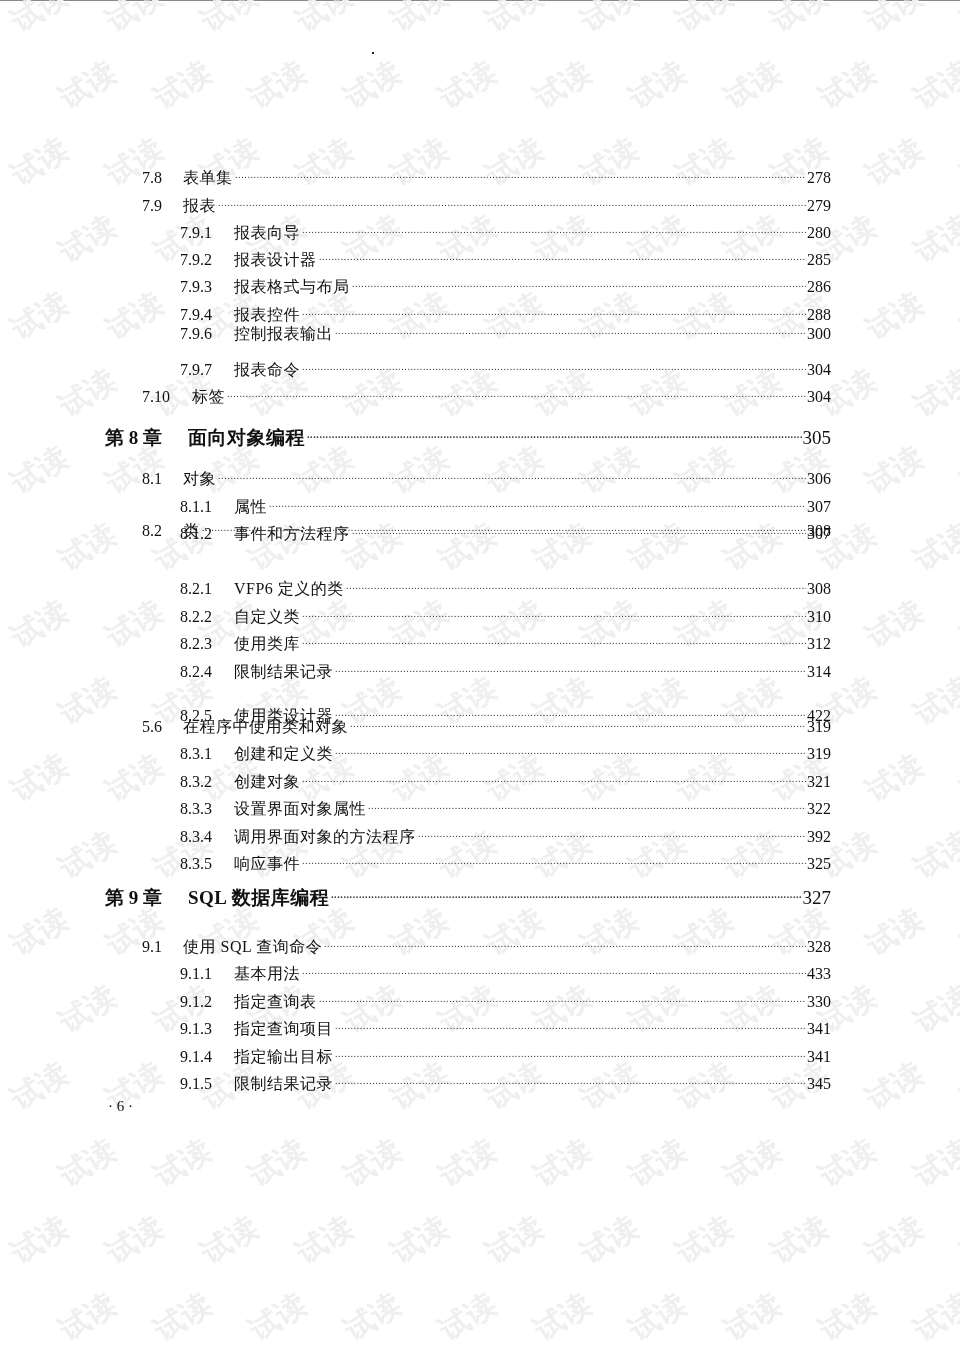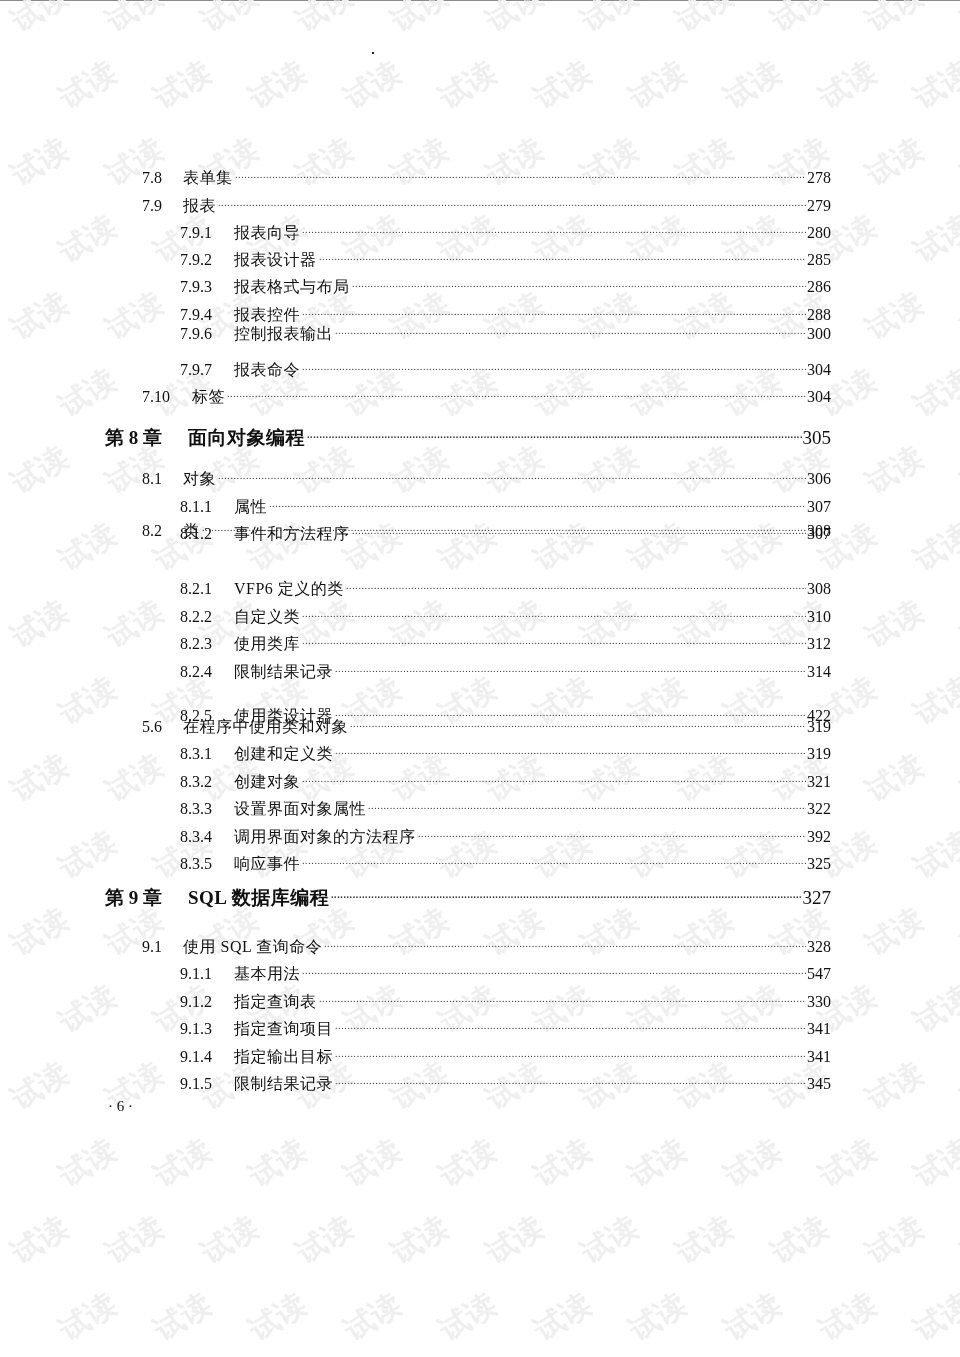--- a/index.html
+++ b/index.html
@@ -399,21 +399,21 @@
   <div class="row l1" style="top:935px">
     <span class="num">9.1</span>
     <span class="title">使用 SQL 查询命令</span>
     <span class="leader" style="left: 324px; width: 482px;"></span>
     <span class="page">328</span>
   </div>
   <div class="row l2" style="top:962px">
     <span class="num">9.1.1</span>
     <span class="title">基本用法</span>
     <span class="leader" style="left: 302px; width: 504px;"></span>
-    <span class="page">547</span>
+    <span class="page">433</span>
   </div>
   <div class="row l2" style="top:990px">
     <span class="num">9.1.2</span>
     <span class="title">指定查询表</span>
     <span class="leader" style="left: 319px; width: 487px;"></span>
     <span class="page">330</span>
   </div>
   <div class="row l2" style="top:1017px">
     <span class="num">9.1.3</span>
     <span class="title">指定查询项目</span>

